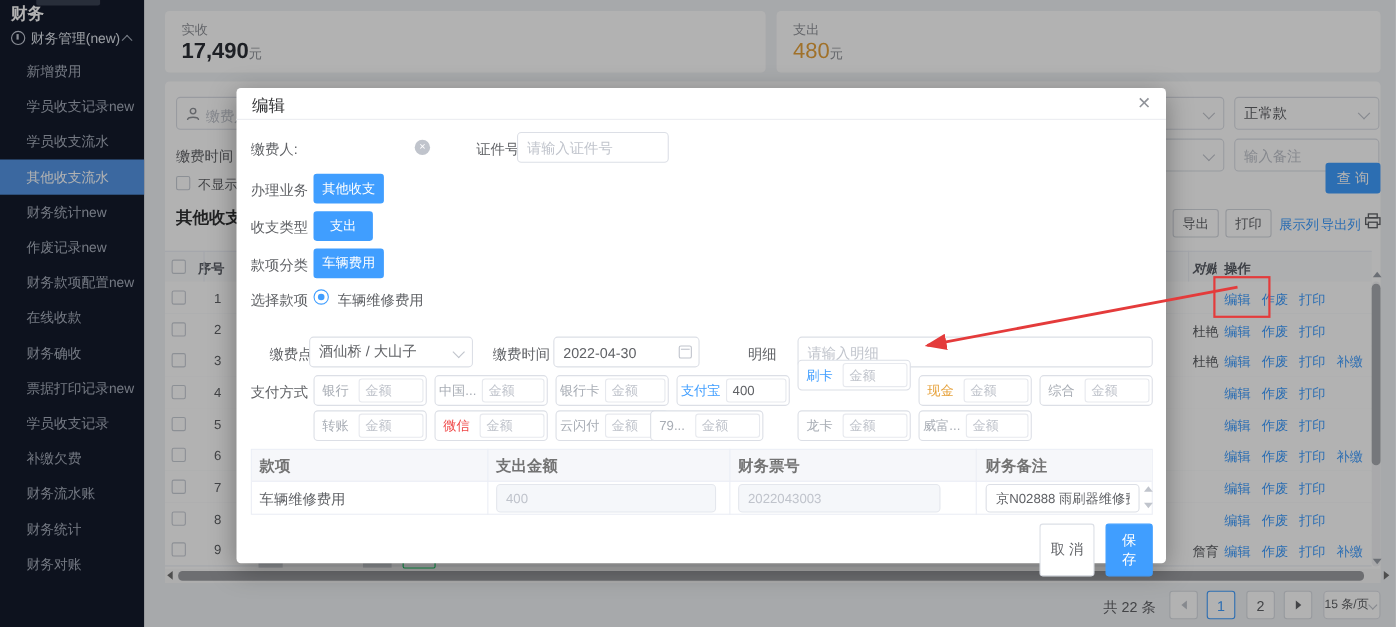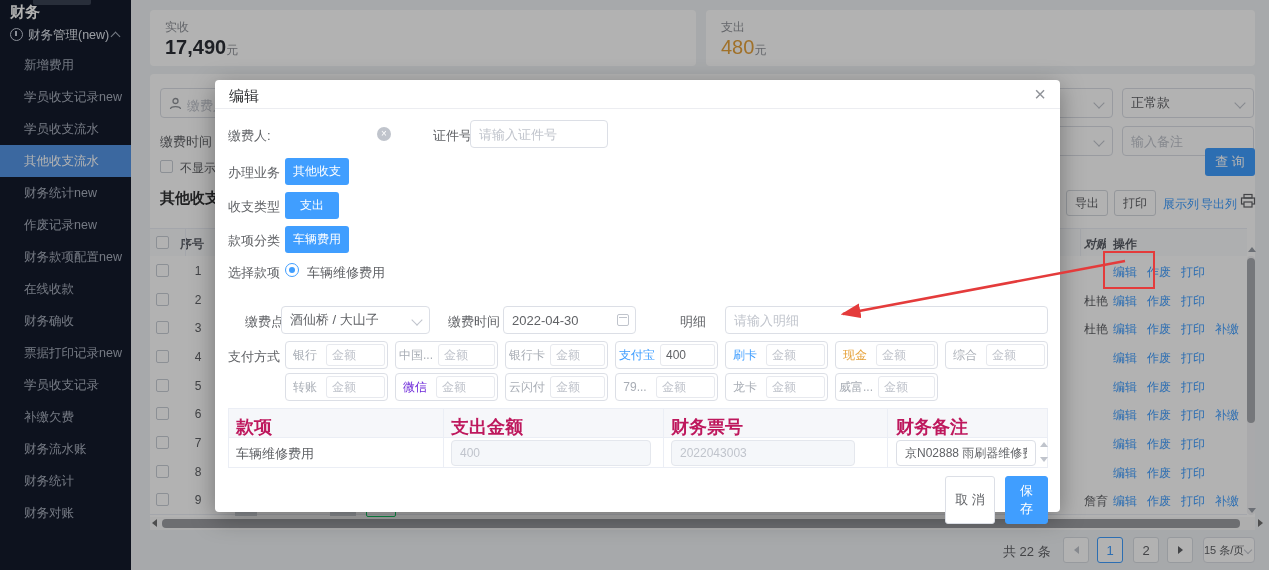--- a/index.html
+++ b/index.html
@@ -59,26 +59,26 @@
             font-size:10px;line-height:14px;text-align:center;cursor:pointer;}
   .tagbtn{position:absolute;height:27px;line-height:27px;padding:0 8px;background:#409eff;color:#fff;
           font-size:12px;border-radius:3px;cursor:pointer;white-space:nowrap;}
   .radio{position:absolute;box-sizing:border-box;width:14px;height:14px;border:1px solid #409eff;border-radius:50%;background:#fff;}
   .radio::after{content:"";position:absolute;left:3px;top:3px;width:6px;height:6px;border-radius:50%;background:#409eff;}
   .cal-ic{position:absolute;box-sizing:border-box;width:12px;height:12px;border:1.3px solid #c0c4cc;border-radius:2px;}
   .cal-ic::after{content:"";position:absolute;left:1px;top:2px;right:1px;height:1.3px;background:#c0c4cc;}
   .pm{box-sizing:border-box;width:103px;height:28px;border:1px solid #dcdfe6;border-radius:4px;background:#fff;
       display:flex;align-items:center;}
   .pm-label{min-width:32px;max-width:40px;padding:0 3px;text-align:center;font-size:12px;white-space:nowrap;overflow:hidden;}
-  .c-gray{color:#a8adb5;} .c-blue{color:#409eff;} .c-orange{color:#e6a23c;} .c-green{color:#6d28d9;}
+  .c-gray{color:#a8adb5;} .c-blue{color:#409eff;} .c-orange{color:#e6a23c;} .c-green{color:#ef4444;}
   .pm-input{flex:1;min-width:0;height:20px;margin:2px;border:1px solid #e7e9ee;border-radius:3px;
             font-size:12px;color:#606266;padding:0 5px;outline:none;font-family:inherit;}
   .pm-input::placeholder{color:#c0c4cc;}
   .m-table{position:absolute;left:13px;top:328px;width:820px;height:60px;border:1px solid #ebeef5;box-sizing:border-box;}
-  .m-th{position:absolute;font-size:18px;font-weight:bold;color:#be185d;white-space:nowrap;}
+  .m-th{position:absolute;font-size:14px;font-weight:bold;color:#737373;white-space:nowrap;}
   .inpt-disabled{background:#f5f7fa;border-color:#e4e7ed;color:#c0c4cc;}
   .m-foot-btn{position:absolute;box-sizing:border-box;height:48px;border-radius:3px;font-size:13px;
               font-family:inherit;cursor:pointer;}
   
   .anno-box{left:1103px;top:251px;width:48px;height:34px;border:2px solid #e43b3b;z-index:60;}
   .anno-svg{left:0;top:0;z-index:61;pointer-events:none;}
   
   .sb-track-v{left:1247px;top:256px;width:8px;height:259px;background:#f2f3f5;border-radius:4px;}
   .sb-thumb-v{left:1247px;top:258px;width:8px;height:165px;background:#a8abb0;border-radius:4px;}
   .sb-track-h{left:150px;top:517px;width:1105px;height:13px;background:#fafafa;}
@@ -345,21 +345,21 @@
       <input class="pm-input" placeholder="金额" style="">
     </div>
     <div class="pm abs" style="left:290px;top:261px;">
       <span class="pm-label c-gray">银行卡</span>
       <input class="pm-input" placeholder="金额" style="">
     </div>
     <div class="pm abs" style="left:400px;top:261px;">
       <span class="pm-label c-blue">支付宝</span>
       <input class="pm-input" value="400" style="">
     </div>
-    <div class="pm abs" style="left:510px;top:261px;">
+    <div class="pm abs" style="left:510px;top:247px;">
       <span class="pm-label c-blue">刷卡</span>
       <input class="pm-input" placeholder="金额" style="">
     </div>
     <div class="pm abs" style="left:620px;top:261px;">
       <span class="pm-label c-orange">现金</span>
       <input class="pm-input" placeholder="金额" style="">
     </div>
     <div class="pm abs" style="left:730px;top:261px;">
       <span class="pm-label c-gray">综合</span>
       <input class="pm-input" placeholder="金额" style="">
@@ -370,21 +370,21 @@
       <input class="pm-input" placeholder="金额" style="">
     </div>
     <div class="pm abs" style="left:180px;top:293px;">
       <span class="pm-label c-green">微信</span>
       <input class="pm-input" placeholder="金额" style="">
     </div>
     <div class="pm abs" style="left:290px;top:293px;">
       <span class="pm-label c-gray">云闪付</span>
       <input class="pm-input" placeholder="金额" style="">
     </div>
-    <div class="pm abs" style="left:400px;top:293px;">
+    <div class="pm abs" style="left:376px;top:293px;">
       <span class="pm-label c-gray">79...</span>
       <input class="pm-input" placeholder="金额" style="">
     </div>
     <div class="pm abs" style="left:510px;top:293px;">
       <span class="pm-label c-gray">龙卡</span>
       <input class="pm-input" placeholder="金额" style="">
     </div>
     <div class="pm abs" style="left:620px;top:293px;">
       <span class="pm-label c-gray">威富...</span>
       <input class="pm-input" placeholder="金额" style="">

